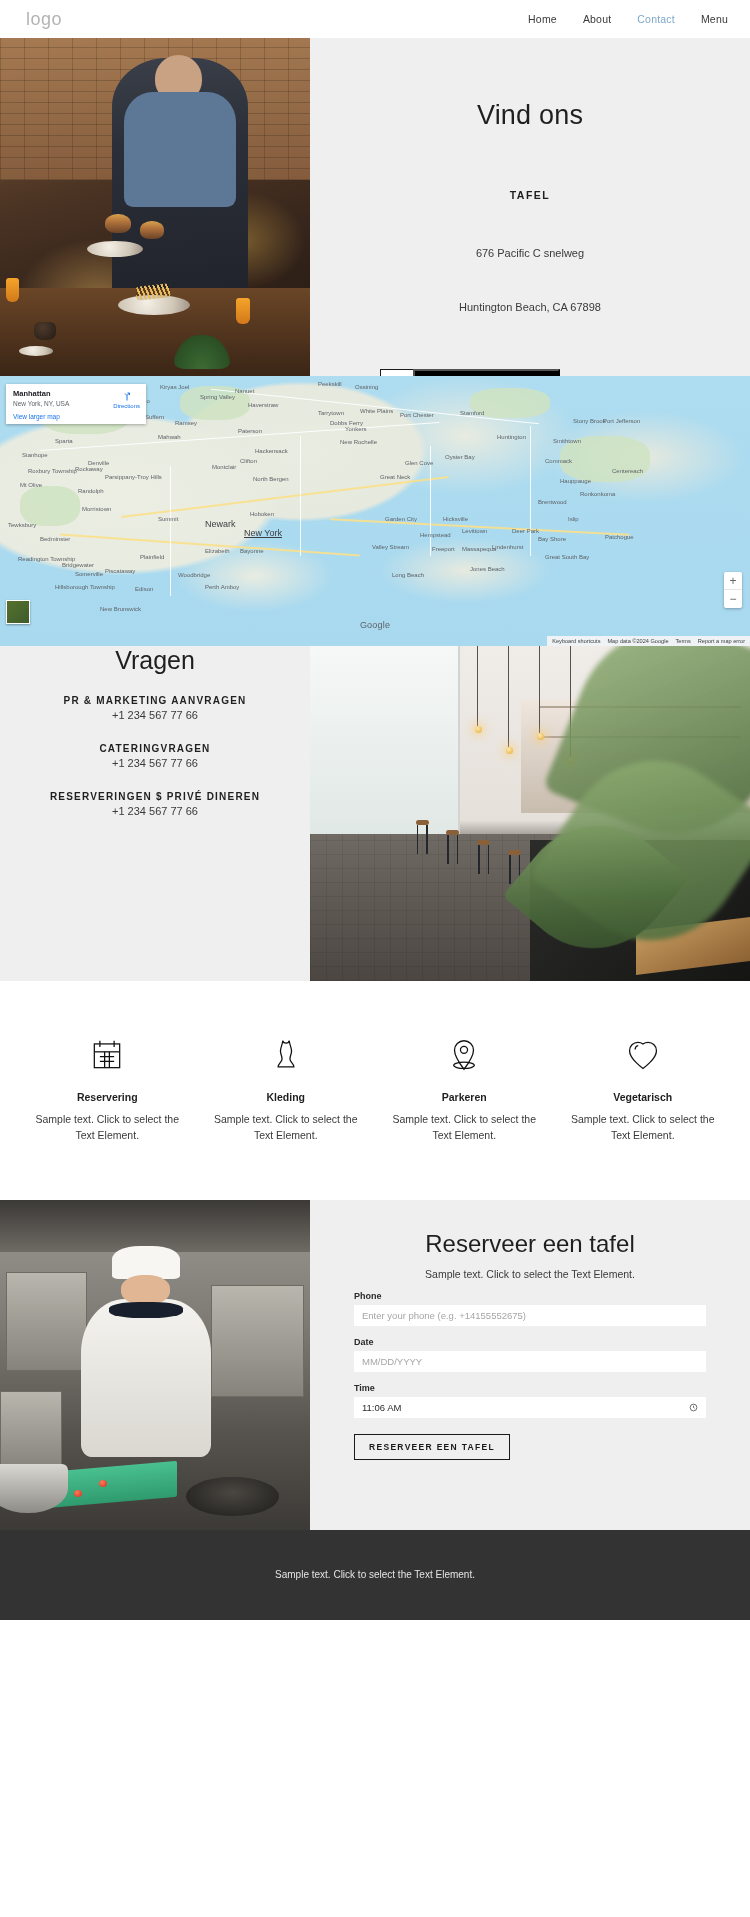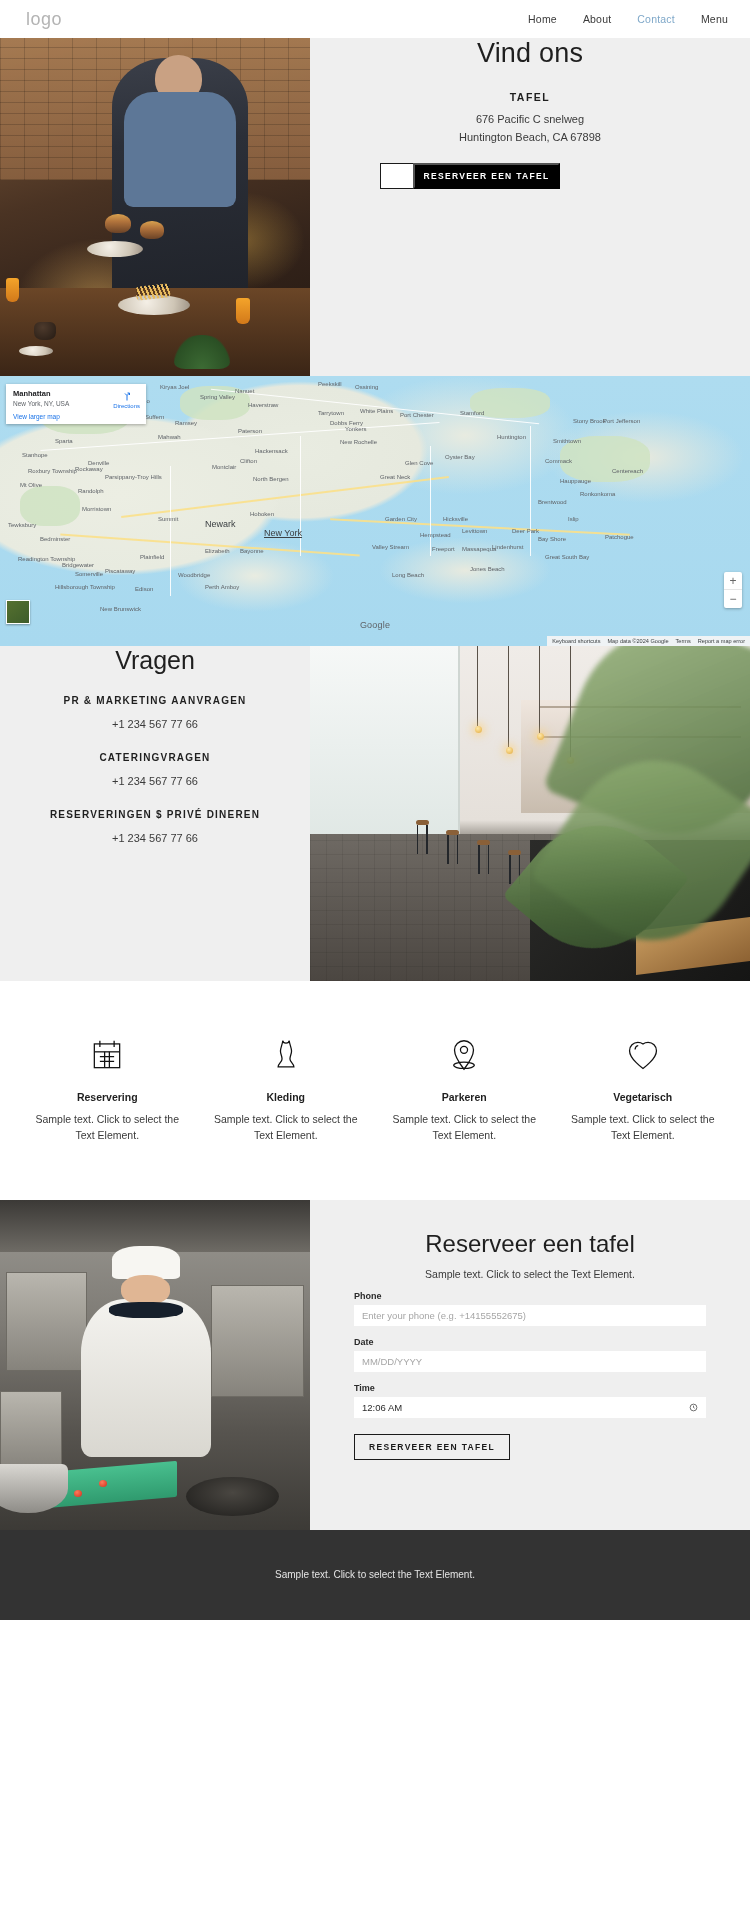--- a/index.html
+++ b/index.html
@@ -123,21 +123,23 @@
     background: radial-gradient(circle at 40% 30%, #4d3a2c, #241a13);
     border-radius: 6px 6px 40% 40%;
   }
 
   .hero-info {
     flex: 1;
     background: #efefef;
     display: flex;
     flex-direction: column;
     align-items: center;
+    padding-top: 62px;
     position: relative;
+    gap: 36px;
   }
   .find-title {
     font-size: 27px;
     font-weight: 300;
     letter-spacing: .2px;
     color: #1f1f1f;
   }
   .sub-heading {
     margin-top: 22px;
     font-size: 10.5px;
@@ -287,21 +289,21 @@
     width: 310px;
     background: #efefef;
     display: flex; flex-direction: column; align-items: center;
   }
   .q-title { font-size: 25px; font-weight: 300; color: #1f1f1f; }
   .q-sub {
     margin-top: 20px;
     font-size: 10px; font-weight: 700; letter-spacing: 1.2px; color: #1f1f1f;
     text-align: right;
   }
-  .q-phone { margin-top: 12px; font-size: 11px; color: #3a3a3a; }
+  .q-phone { margin-top: 3px; font-size: 11px; color: #3a3a3a; }
   .q-right {
     flex: 1;
     position: relative;
     overflow: hidden;
     background: #e8e9e4;
   }
   .cafe-photo { position: absolute; inset: 0; }
   .cafe-wall {
     position: absolute; inset: 0;
     background: linear-gradient(180deg,#f0ece8 0%, #e5e0da 52%, #8d8880 58%, #55504b 100%);
@@ -577,21 +579,21 @@
   <div class="map-road major" style="left:60px;top:168px;width:300px;transform:rotate(4deg);"></div>
   <div class="map-road major" style="left:330px;top:150px;width:300px;transform:rotate(3deg);"></div>
   <div class="map-road" style="left:40px;top:60px;width:400px;height:1.4px;transform:rotate(-4deg);"></div>
   <div class="map-road" style="left:210px;top:30px;width:330px;height:1.4px;transform:rotate(6deg);"></div>
   <div class="map-road" style="left:170px;top:90px;width:1.4px;height:130px;"></div>
   <div class="map-road" style="left:300px;top:60px;width:1.4px;height:120px;"></div>
   <div class="map-road" style="left:430px;top:70px;width:1.4px;height:110px;"></div>
   <div class="map-road" style="left:530px;top:50px;width:1.4px;height:130px;"></div>
 
   <div id="map-labels">
-      <span class="map-label big" style="left: 264px; top: 152px; text-decoration: underline;">New York</span>
+      <span class="map-label big" style="left: 244px; top: 152px; text-decoration: underline;">New York</span>
       <span class="map-label big" style="left: 205px; top: 143px;">Newark</span>
       <span class="map-label" style="left: 345px; top: 50px;">Yonkers</span>
       <span class="map-label" style="left: 340px; top: 63px;">New Rochelle</span>
       <span class="map-label" style="left: 238px; top: 52px;">Paterson</span>
       <span class="map-label" style="left: 255px; top: 72px;">Hackensack</span>
       <span class="map-label" style="left: 460px; top: 34px;">Stamford</span>
       <span class="map-label" style="left: 497px; top: 58px;">Huntington</span>
       <span class="map-label" style="left: 443px; top: 140px;">Hicksville</span>
       <span class="map-label" style="left: 420px; top: 156px;">Hempstead</span>
       <span class="map-label" style="left: 372px; top: 168px;">Valley Stream</span>
@@ -831,21 +833,21 @@
     </div>
 
     <div class="field">
       <div class="field-label">Date</div>
       <div class="field-input placeholder">MM/DD/YYYY</div>
     </div>
 
     <div class="field">
       <div class="field-label">Time</div>
       <div class="field-input field-time">
-        <span>12:06 AM</span>
+        <span>11:06 AM</span>
         <span class="clock-icon">
           <svg width="9" height="9" viewBox="0 0 24 24" fill="none" stroke="#444" stroke-width="2">
             <circle cx="12" cy="12" r="9"></circle>
               <path d="M12 7v5l3 2"></path>
           </svg>
         </span>
       </div>
     </div>
 
     <button class="submit-btn">RESERVEER EEN TAFEL</button>

